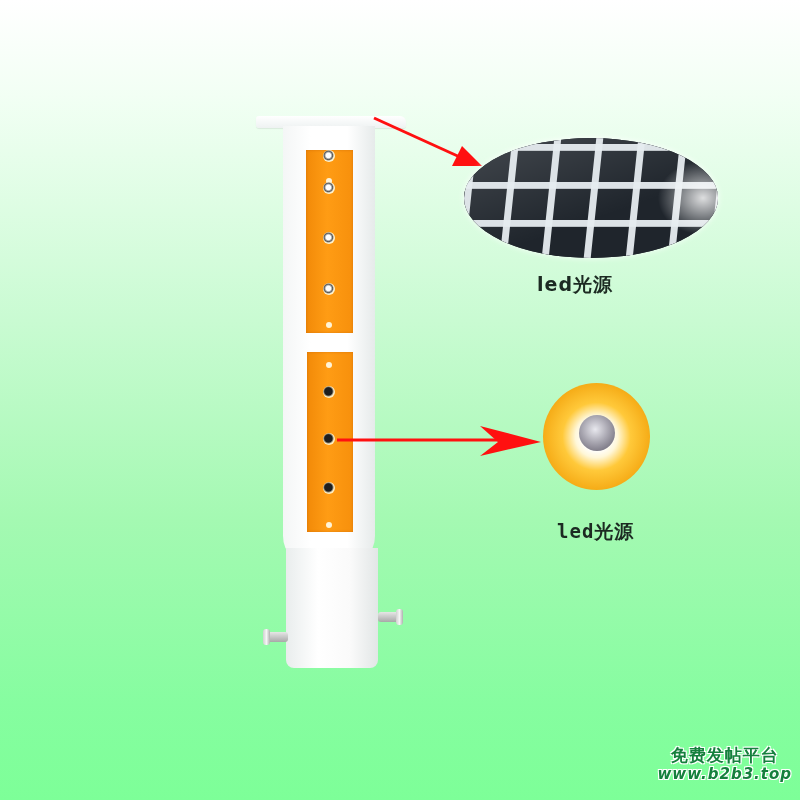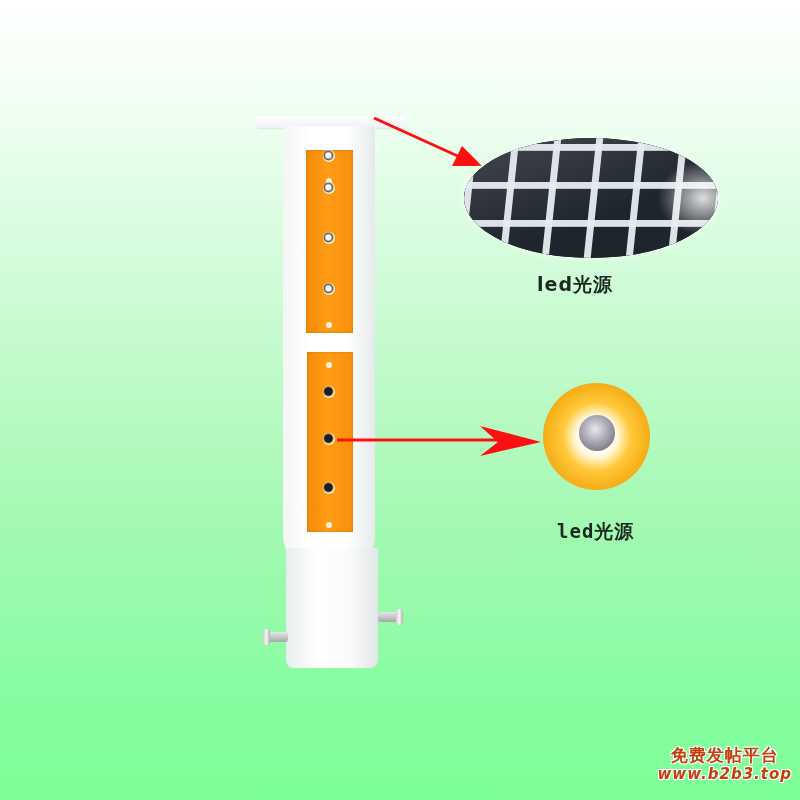--- a/index.html
+++ b/index.html
@@ -78,21 +78,21 @@
     background: radial-gradient(circle at 45% 40%, #e8e8ee 0%, #a8a6b0 45%, #5e5a68 100%);
   }
   .label {
     position: absolute; font-size: 19px; color: #1c2a22; letter-spacing: 1px; white-space: nowrap;
     font-family: "DejaVu Sans", sans-serif; font-weight: bold;
   }
   .label.solar { left: 537px; top: 272px; }
   .label.led { left: 557px; top: 519px; font-family: "DejaVu Sans Mono", monospace; }
   .watermark {
     position: absolute; right: 8px; bottom: 16px; text-align: center; line-height: 19px;
-    font-family: "DejaVu Sans", sans-serif; font-weight: bold; color: #c2410c;
+    font-family: "DejaVu Sans", sans-serif; font-weight: bold; color: #15803d;
     text-shadow: 1px 1px 0 #ffffff, -1px -1px 0 #ffffff, 1px -1px 0 #ffffff, -1px 1px 0 #ffffff;
   }
   .wm-1 { font-size: 17px; letter-spacing: 1px; }
   .wm-2 { font-size: 15px; font-style: italic; letter-spacing: 1px; text-align: center; }
   svg.arrows { position: absolute; left: 0; top: 0; }
 </style>
 </head>
 <body>
 
 <div class="abs post-cap"></div>

